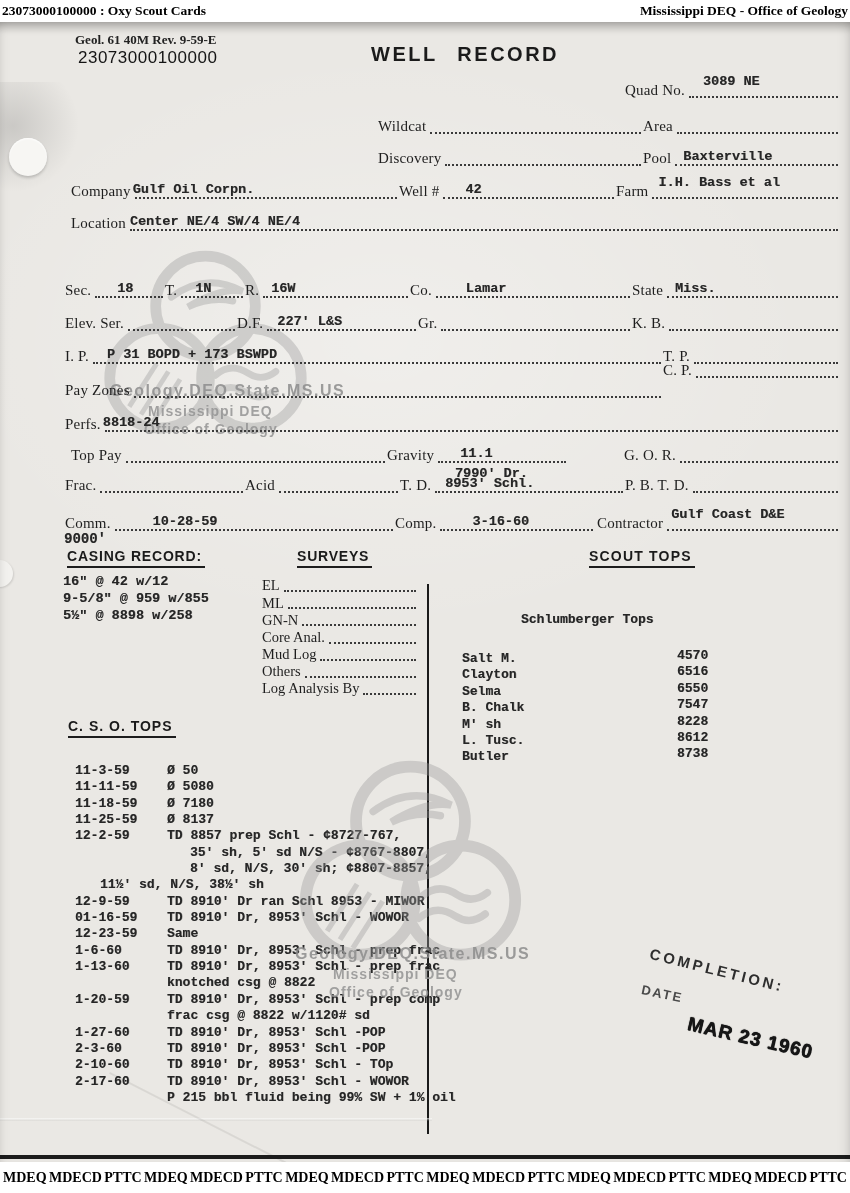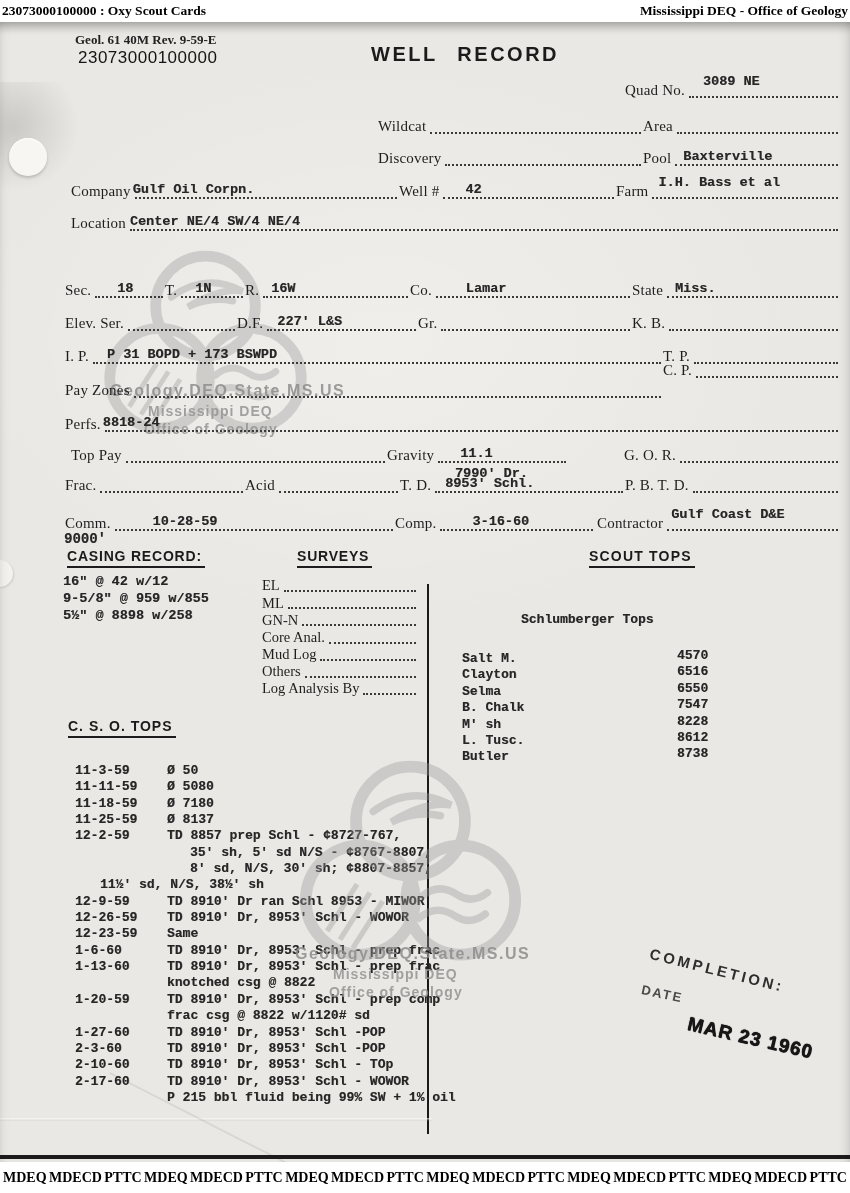--- a/index.html
+++ b/index.html
@@ -383,21 +383,21 @@
           <span class="cso-text mono" style="padding-left: 115px;">8' sd, N/S, 30' sh; ¢8807-8857,</span>
         </div>
         <div class="csorow">
           <span class="cso-text mono" style="padding-left: 25px;">11½' sd, N/S, 38½' sh</span>
         </div>
         <div class="csorow">
           <span class="cso-date mono">12-9-59</span>
           <span class="cso-text mono">TD 8910' Dr ran Schl 8953 - MIWOR</span>
         </div>
         <div class="csorow">
-          <span class="cso-date mono">12-26-59</span>
+          <span class="cso-date mono">01-16-59</span>
           <span class="cso-text mono">TD 8910' Dr, 8953' Schl - WOWOR</span>
         </div>
         <div class="csorow">
           <span class="cso-date mono">12-23-59</span>
           <span class="cso-text mono">Same</span>
         </div>
         <div class="csorow">
           <span class="cso-date mono">1-6-60</span>
           <span class="cso-text mono">TD 8910' Dr, 8953' Schl - prep frac</span>
         </div>

